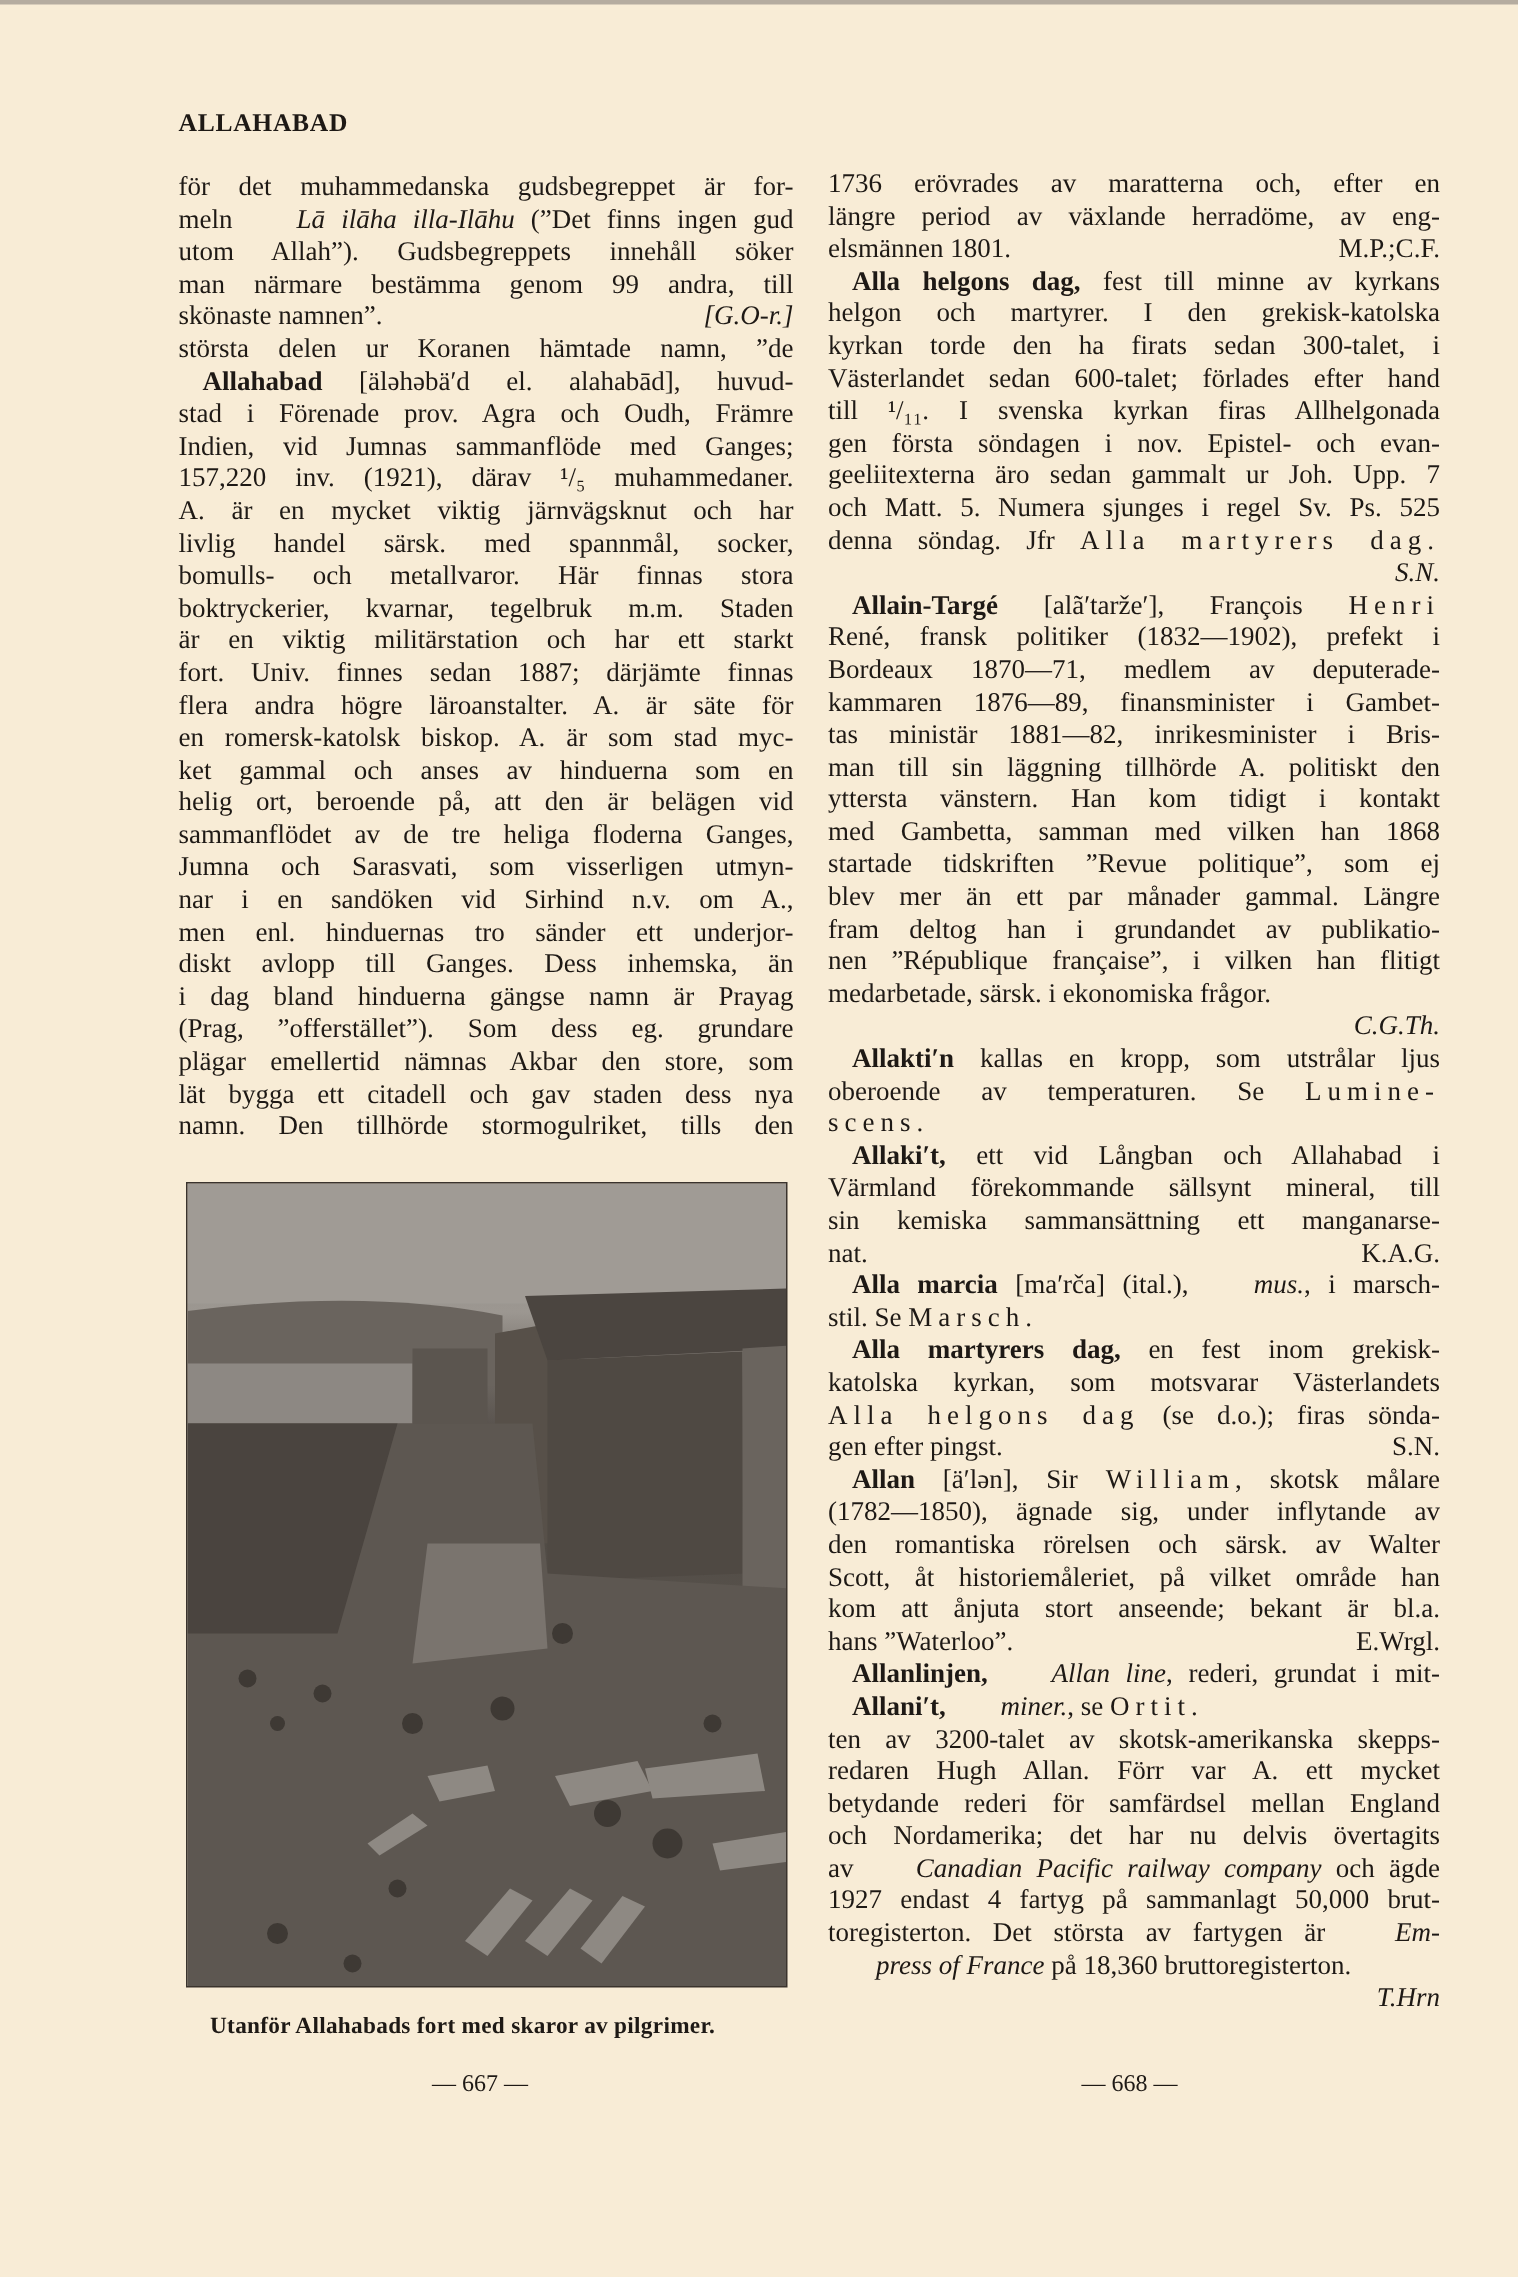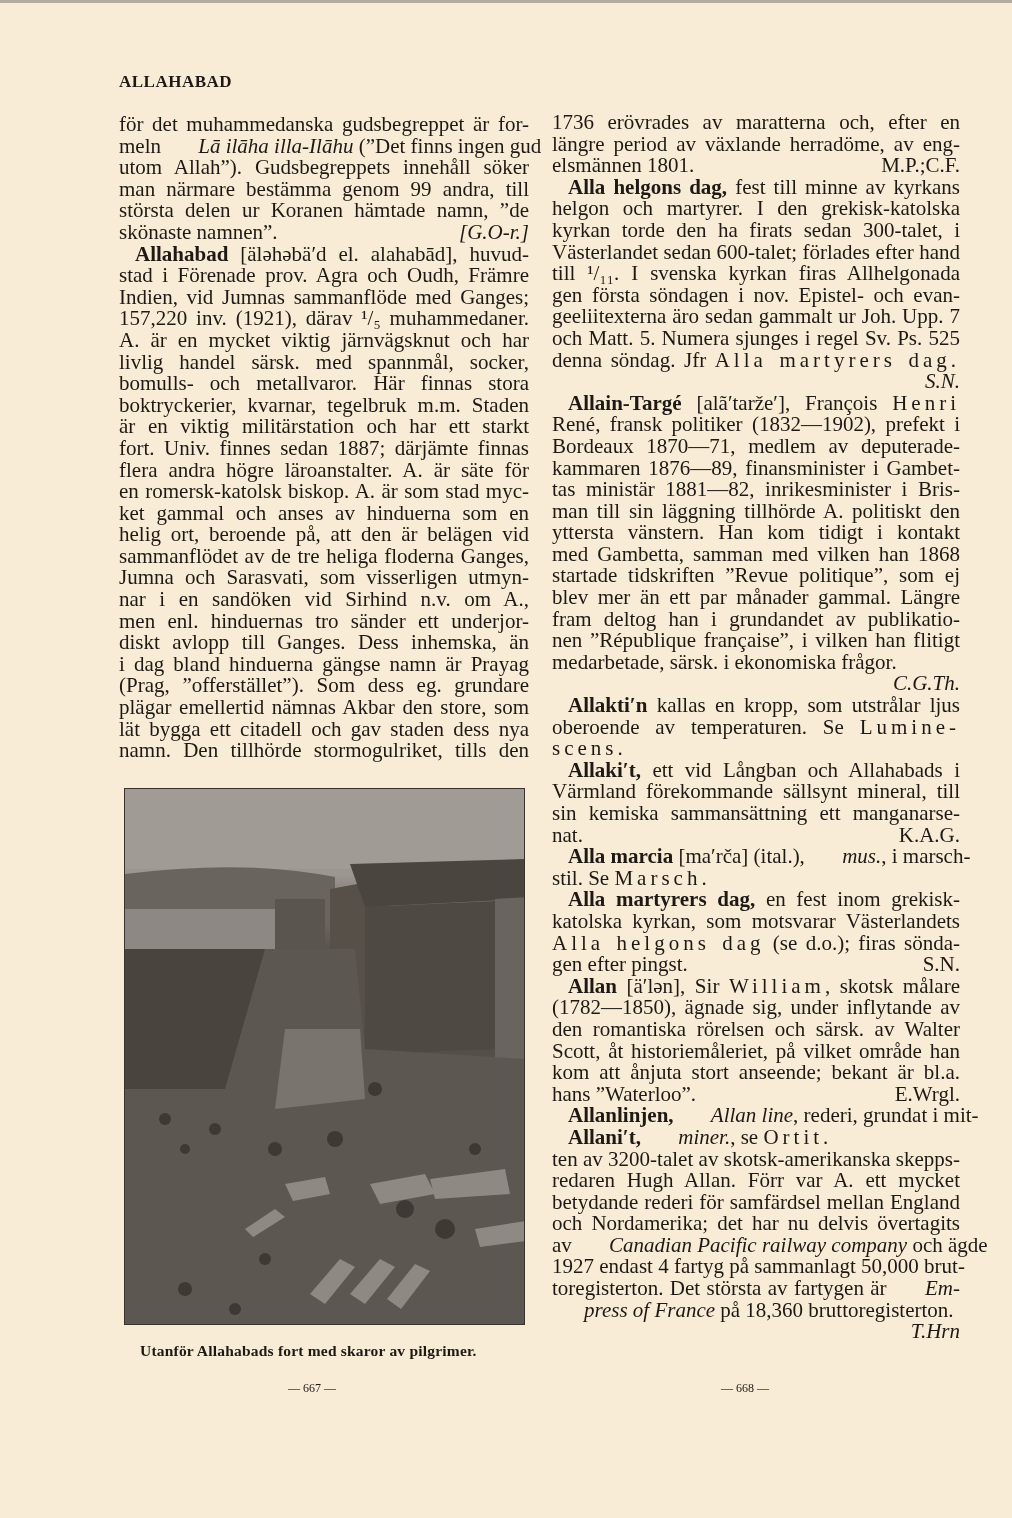--- a/index.html
+++ b/index.html
@@ -4,55 +4,55 @@
 <style>
   html, body { margin:0; padding:0; }
   body {
     width:1012px; height:1518px; position:relative; overflow:hidden;
     background:#f8ecd6;
     font-family:"DejaVu Serif","Liberation Serif",serif;
     color:#1e1915;
   }
   .topedge { position:absolute; left:0; top:0; width:1012px; height:3px; background:#b5aca0; }
   .header { position:absolute; left:119px; top:72px; font-family:"Liberation Serif",serif; font-weight:bold; font-size:17px; letter-spacing:0.5px; }
-  .col { position:absolute; font-family:"Liberation Serif",serif; font-size:21px; line-height:21.6px; }
+  .col { position:absolute; font-family:"Liberation Serif",serif; font-size:18px; line-height:21.6px; }
   .col .ln { display:block; white-space:nowrap; text-align:justify; text-align-last:justify; height:21.6px; }
   .col .ln.last { text-align-last:left; }
   .col .ln.ind { padding-left:16px; }
   .col .ln.right { text-align:right; text-align-last:right; }
   .left { left:119px; top:114px; width:410px; }
   .right { left:552px; top:112px; width:408px; }
   b { font-weight:bold; }
   i { font-style:italic;margin-left:32px; }
   .sp { letter-spacing:4px; }
   .sig { float:right; }
   .photo {
     position:absolute; left:124px; top:788px; width:401px; height:537px;
     border:1px solid #3a332d; box-sizing:border-box; overflow:hidden;
     background:linear-gradient(180deg,#8f8a84 0%,#9c9791 16%,#6e6862 24%,#5a544f 30%,#4c4741 40%,#5a544e 55%,#6b655f 70%,#5f5953 85%,#66605a 100%);
   }
   .caption { position:absolute; left:128px; top:1342px; width:400px; font-family:"Liberation Serif",serif; font-weight:bold; font-size:15.5px; letter-spacing:0.2px;margin-left:12px; }
-  .pageno { position:absolute; font-family:"Liberation Serif",serif; font-size:12px; }
+  .pageno { position:absolute; font-family:"Liberation Serif",serif; font-size:16px; }
   .pn-left { left:288px; top:1381px; }
   .pn-right { left:721px; top:1381px; }
 </style>
 </head>
 <body>
 
 <div class="topedge"></div>
 
 <div class="header">ALLAHABAD</div>
 
 <div class="col left">
   <span class="ln">för det muhammedanska gudsbegreppet är for-</span>
   <span class="ln">meln <i>Lā ilāha illa-Ilāhu</i> (”Det finns ingen gud</span>
   <span class="ln">utom Allah”). Gudsbegreppets innehåll söker</span>
   <span class="ln">man närmare bestämma genom 99 andra, till</span>
+  <span class="ln last"><span>skönaste namnen”.</span><span class="sig" style="font-style:italic">[G.O-r.]</span></span>
   <span class="ln">största delen ur Koranen hämtade namn, ”de</span>
-  <span class="ln last"><span>skönaste namnen”.</span><span class="sig" style="font-style:italic">[G.O-r.]</span></span>
   <span class="ln ind"><b>Allahabad</b> [äləhəbä′d el. alahabād], huvud-</span>
   <span class="ln">stad i Förenade prov. Agra och Oudh, Främre</span>
   <span class="ln">Indien, vid Jumnas sammanflöde med Ganges;</span>
   <span class="ln">157,220 inv. (1921), därav ¹/₅ muhammedaner.</span>
   <span class="ln">A. är en mycket viktig järnvägsknut och har</span>
   <span class="ln">livlig handel särsk. med spannmål, socker,</span>
   <span class="ln">bomulls- och metallvaror. Här finnas stora</span>
   <span class="ln">boktryckerier, kvarnar, tegelbruk m.m. Staden</span>
   <span class="ln">är en viktig militärstation och har ett starkt</span>
   <span class="ln">fort. Univ. finnes sedan 1887; därjämte finnas</span>
@@ -142,21 +142,21 @@
   <span class="ln">blev mer än ett par månader gammal. Längre</span>
   <span class="ln">fram deltog han i grundandet av publikatio-</span>
   <span class="ln">nen ”République française”, i vilken han flitigt</span>
   <span class="ln last">medarbetade, särsk. i ekonomiska frågor.</span>
   <span class="ln right"><i>C.G.Th.</i></span>
 
   <span class="ln ind"><b>Allakti′n</b> <span>kallas en kropp, som utstrålar ljus</span></span>
   <span class="ln"><span>oberoende av temperaturen. Se </span><span class="sp">Lumine-</span></span>
   <span class="ln last sp">scens.</span>
 
-  <span class="ln ind"><b>Allaki′t,</b> <span>ett vid Långban och Allahabads i</span></span>
+  <span class="ln ind"><b>Allaki′t,</b> <span>ett vid Långban och Allahabad i</span></span>
   <span class="ln">Värmland förekommande sällsynt mineral, till</span>
   <span class="ln">sin kemiska sammansättning ett manganarse-</span>
   <span class="ln last"><span>nat.</span><span class="sig">K.A.G.</span></span>
 
   <span class="ln ind"><b>Alla marcia</b> <span>[ma′rča] (ital.), </span><i>mus.</i><span>, i marsch-</span></span>
   <span class="ln last"><span>stil. Se </span><span class="sp">Marsch.</span></span>
 
   <span class="ln ind"><b>Alla martyrers dag,</b> <span>en fest inom grekisk-</span></span>
   <span class="ln">katolska kyrkan, som motsvarar Västerlandets</span>
   <span class="ln"><span class="sp">Alla helgons dag</span><span> (se d.o.); firas sönda-</span></span>

